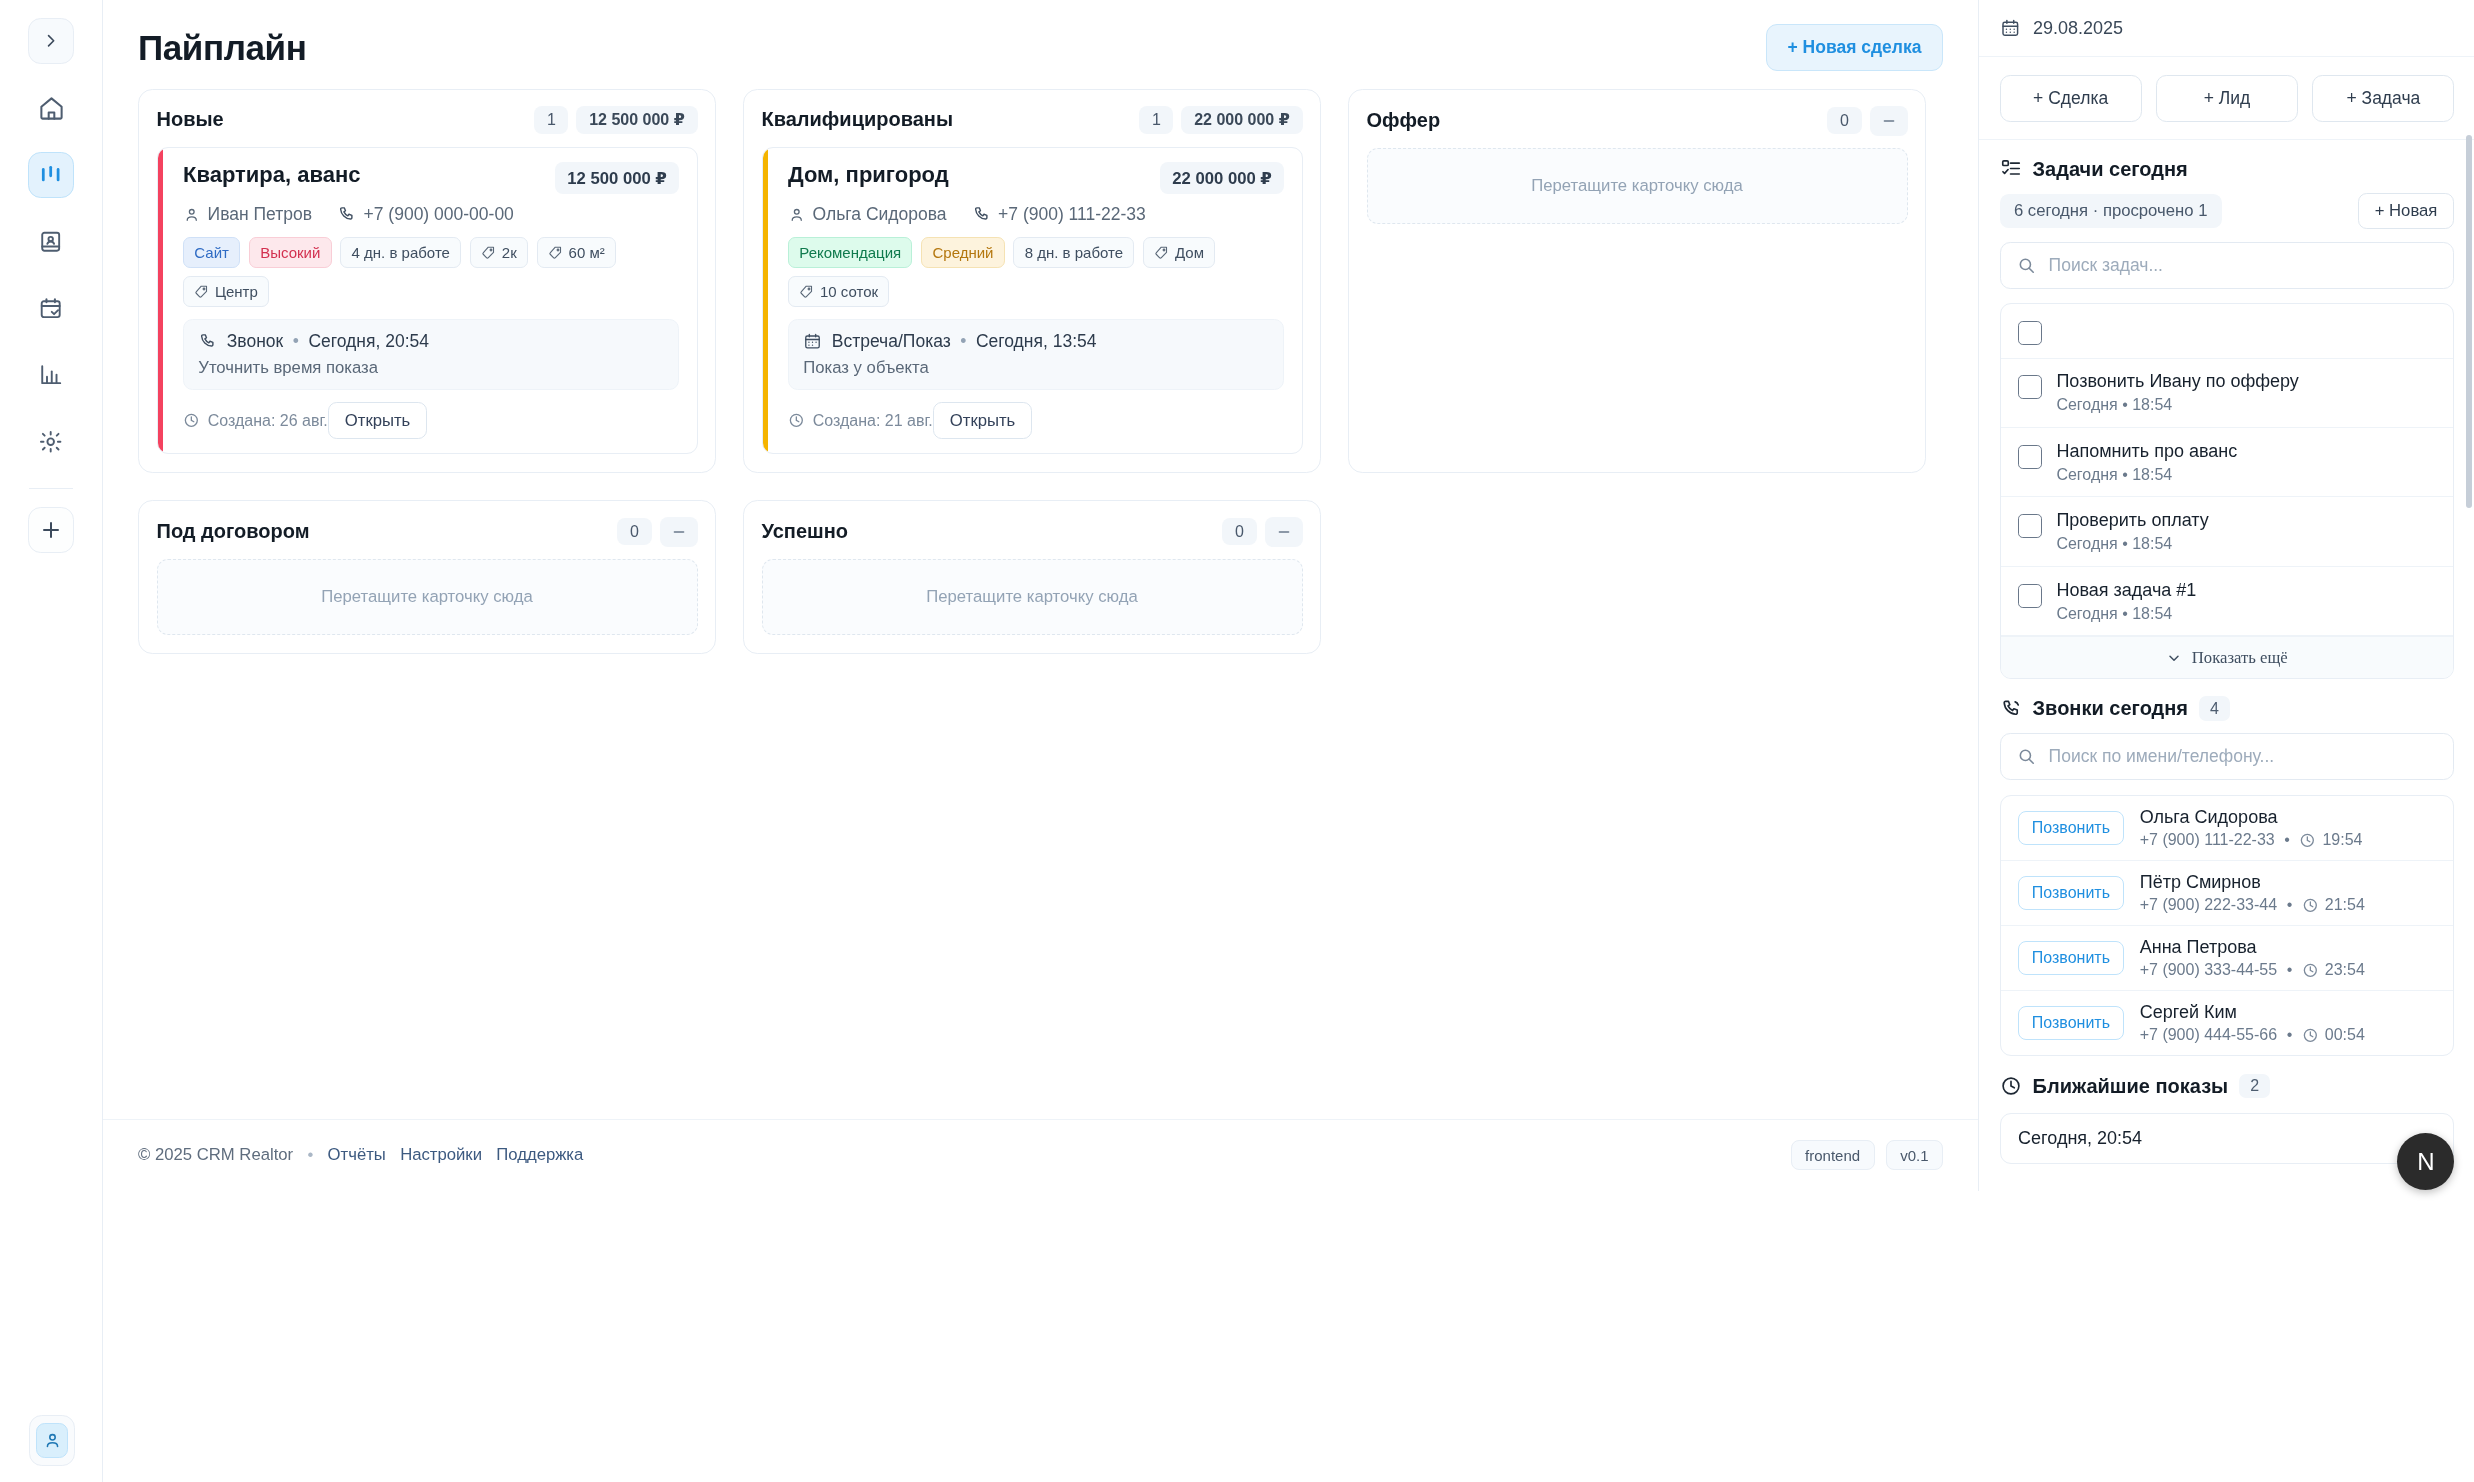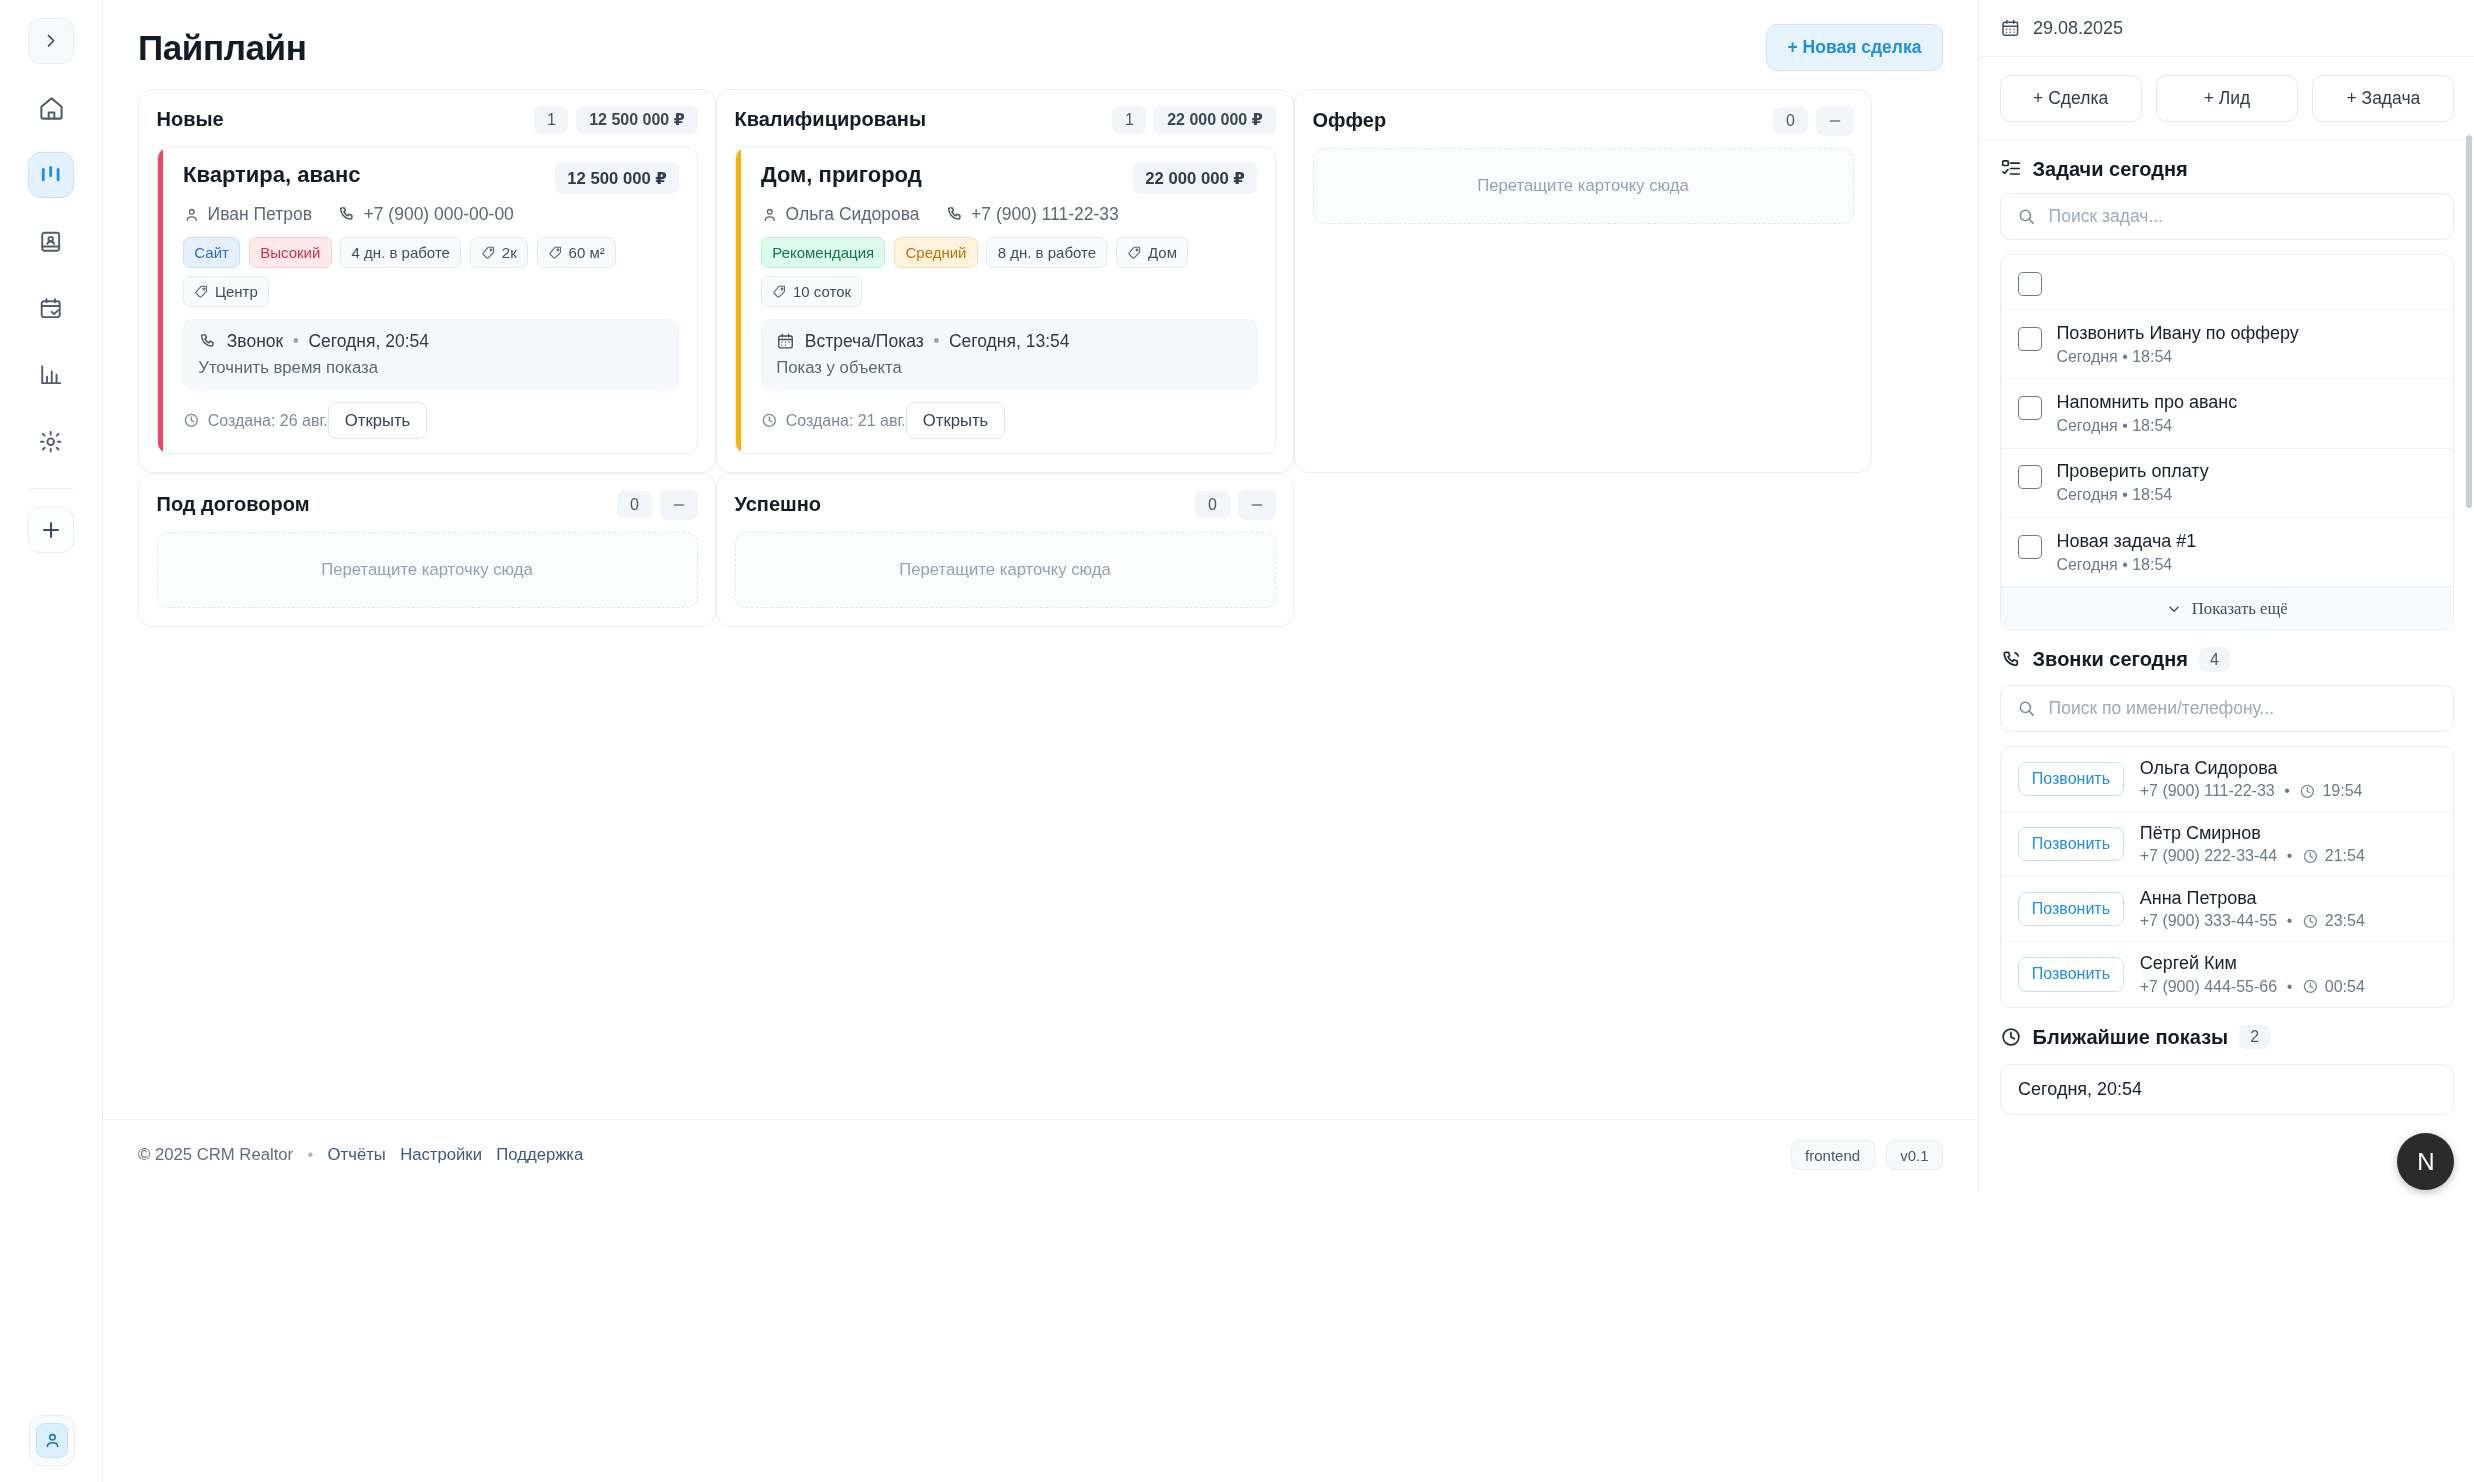--- a/index.html
+++ b/index.html
@@ -85,20 +85,21 @@
     font-size: 17.5px; font-weight: 600;
     padding: 12px 20.6px; cursor: pointer;
     font-family: inherit;
   }
 
   .board {
     flex: 1 1 auto;
     padding: 0 35px;
     display: flex; flex-wrap: wrap;
     align-content: flex-start;
+    gap: 27px;
     overflow: hidden;
   }
   .col {
     width: 578px;
     background: #ffffff;
     border: 0.8px solid #e8eef5;
     border-radius: 14.3px;
     padding: 16px 17.5px 17.5px 17.5px;
     align-self: flex-start;
   }
@@ -671,20 +672,24 @@
       <div class="sect-head">
         <svg width="22" height="22" viewBox="0 0 24 24" fill="none" stroke="#1d2733" stroke-width="1.8" stroke-linecap="round" stroke-linejoin="round">
           <rect x="3" y="3.2" width="6" height="5" rx="1.2"></rect>
           <polyline points="3.2 15 5 16.8 8.8 12.6"></polyline>
           <line x1="11.5" y1="5.6" x2="21" y2="5.6"></line>
           <line x1="11.5" y1="11.5" x2="21" y2="11.5"></line>
           <line x1="11.5" y1="17.4" x2="21" y2="17.4"></line>
         </svg>
         <span>Задачи сегодня</span>
       </div>
+      <div class="sect-sub">
+        <span class="sub-pill">6 сегодня · просрочено 1</span>
+        <button class="new-btn">+ Новая</button>
+      </div>
       <div class="search">
         <svg width="19" height="19" viewBox="0 0 24 24" fill="none" stroke="#7c8a9b" stroke-width="2" stroke-linecap="round">
           <circle cx="10.6" cy="10.6" r="6.4"></circle>
             <line x1="15.4" y1="15.4" x2="20.5" y2="20.5"></line>
         </svg>
         <input type="text" placeholder="Поиск задач..." style="">
       </div>
       <div class="list" id="task-list">
           <div class="task-row">
             <div class="cbx"></div>

